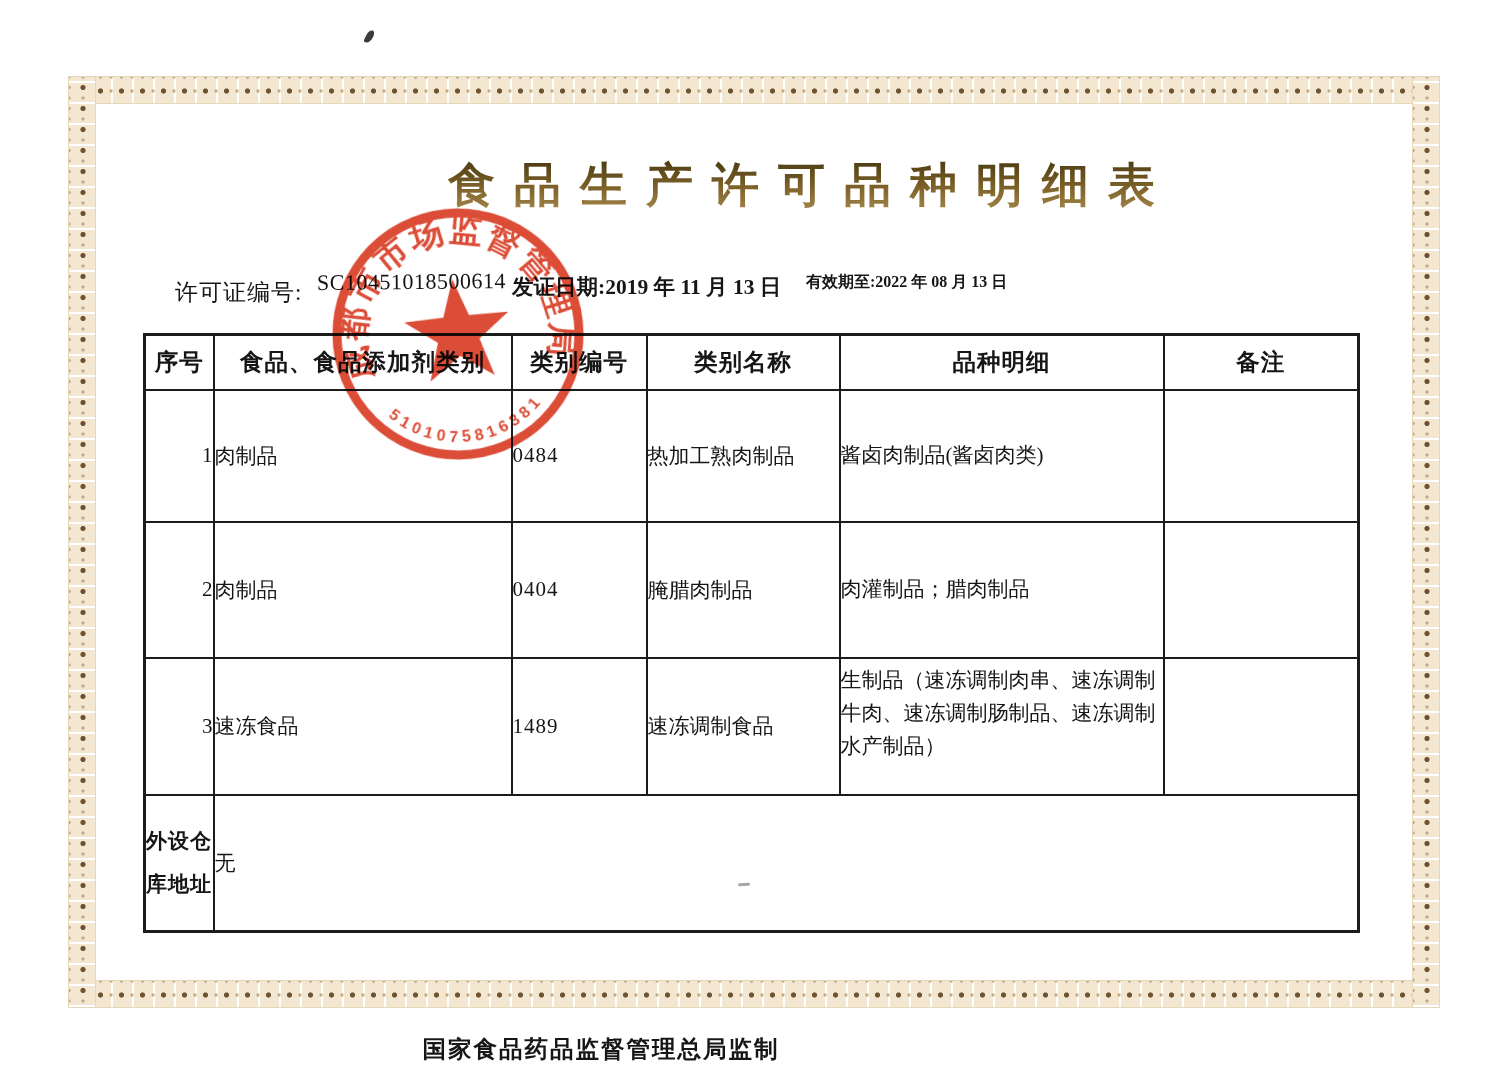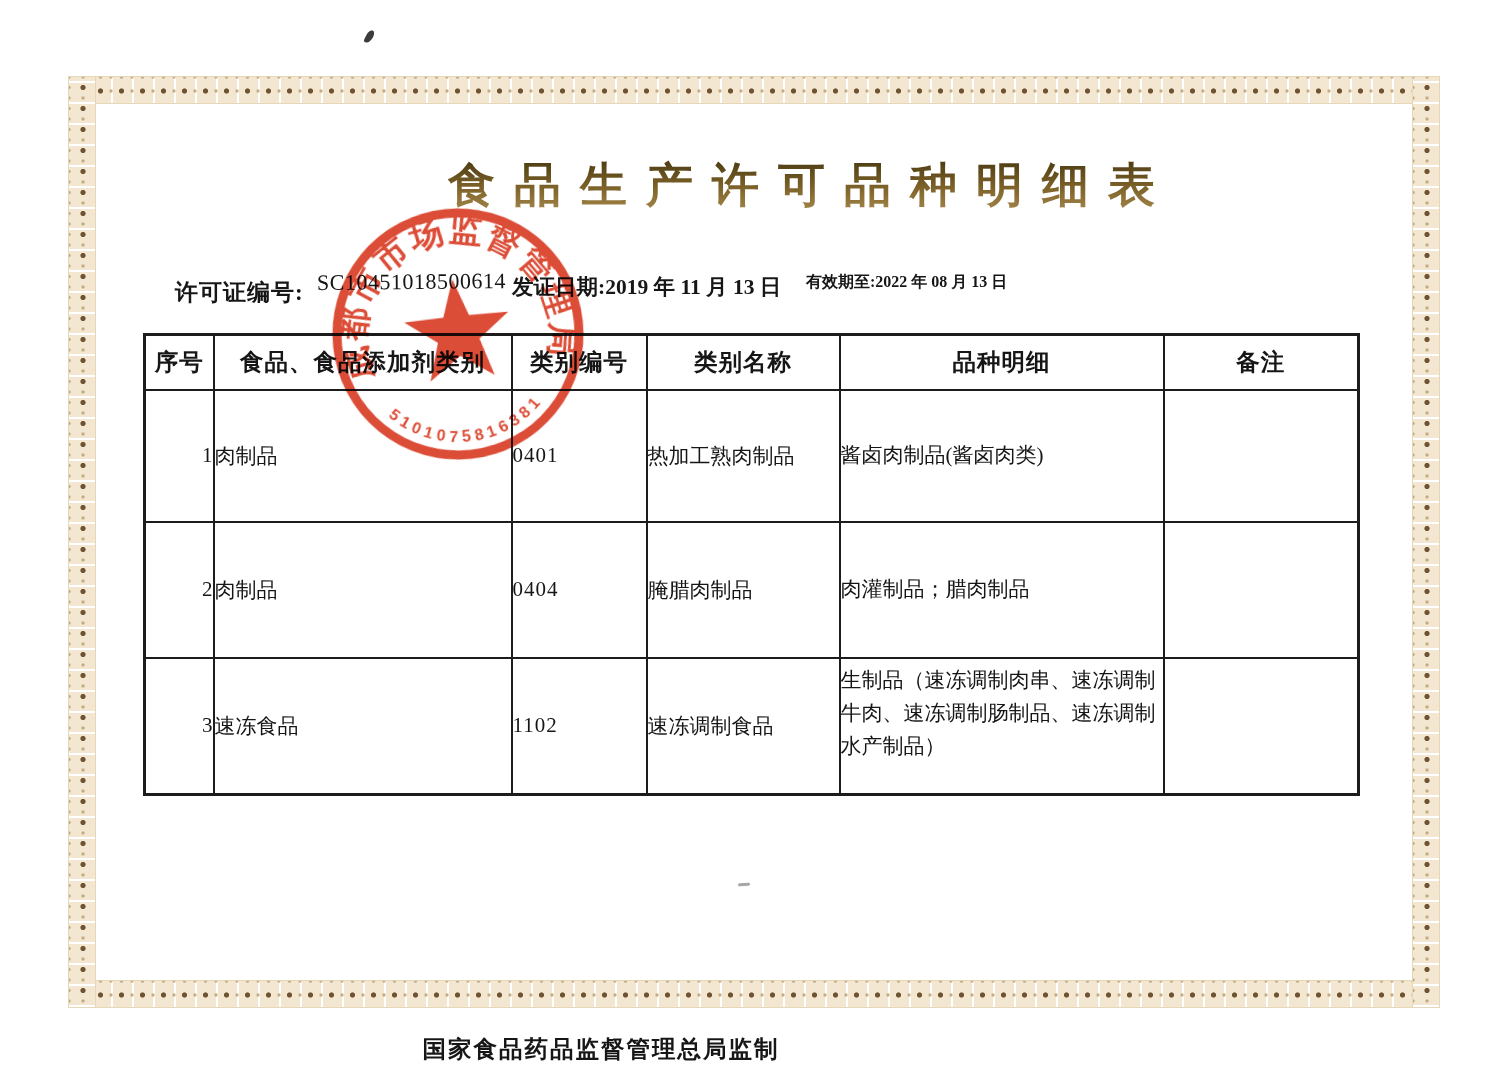--- a/index.html
+++ b/index.html
@@ -51,21 +51,21 @@
   
   .title{
     position:absolute;left:448px;top:154px;margin:0;
     font-size:47px;font-weight:bold;letter-spacing:19px;white-space:nowrap;
     color:#6d5624;
     background:linear-gradient(180deg,#4a3a12 8%,#7c6128 52%,#a98a4e 96%);
     -webkit-background-clip:text;background-clip:text;-webkit-text-fill-color:transparent;
   }
 
   
-  .lic-label{position:absolute;left:175px;top:277px;font-size:23px;font-weight:bold;letter-spacing:1px;}
+  .lic-label{position:absolute;left:175px;top:277px;font-size:23px;font-weight:normal;letter-spacing:1px;}
   .lic-value{position:absolute;left:317px;top:269px;font-size:22px;letter-spacing:.5px;transform:rotate(-.6deg);}
   .lic-issue{position:absolute;left:512px;top:272px;font-size:21.5px;font-weight:600;}
   .lic-valid{position:absolute;left:806px;top:272px;font-size:16px;font-weight:600;}
 
   
   table.grid{
     position:absolute;left:143px;top:333px;width:1214px;
     border-collapse:collapse;table-layout:fixed;
     background:transparent;
   }
@@ -139,40 +139,44 @@
         <th>类别编号</th>
         <th>类别名称</th>
         <th>品种明细</th>
         <th>备注</th>
       </tr>
     </thead>
     <tbody>
       <tr class="r1">
         <td class="no">1</td>
         <td class="category">肉制品</td>
-        <td class="code">0401</td>
+        <td class="code">0484</td>
         <td class="name">热加工熟肉制品</td>
         <td class="detail">酱卤肉制品(酱卤肉类)</td>
         <td class="remark"></td>
       </tr>
       <tr class="r2">
         <td class="no">2</td>
         <td class="category">肉制品</td>
         <td class="code">0404</td>
         <td class="name">腌腊肉制品</td>
         <td class="detail">肉灌制品；腊肉制品</td>
         <td class="remark"></td>
       </tr>
       <tr class="r3">
         <td class="no">3</td>
         <td class="category">速冻食品</td>
-        <td class="code">1102</td>
+        <td class="code">1489</td>
         <td class="name">速冻调制食品</td>
         <td class="detail top">生制品（速冻调制肉串、速冻调制牛肉、速冻调制肠制品、速冻调制水产制品）</td>
         <td class="remark"></td>
+      </tr>
+      <tr class="wh">
+        <td class="wh-label">外设仓库地址</td>
+        <td class="wh-value" colspan="5">无</td>
       </tr>
     </tbody>
   </table>
 
   <div class="stamp">
     <svg width="300" height="300" viewBox="0 0 300 300">
       <defs>
         <path id="seal-top-arc" d="M 62.6 181.8 A 93 93 0 1 1 237.4 181.8" fill="none"></path>
         <path id="seal-num-arc" d="M 73.6 226.4 A 108 108 0 0 0 226.4 226.4" fill="none"></path>
       </defs>

